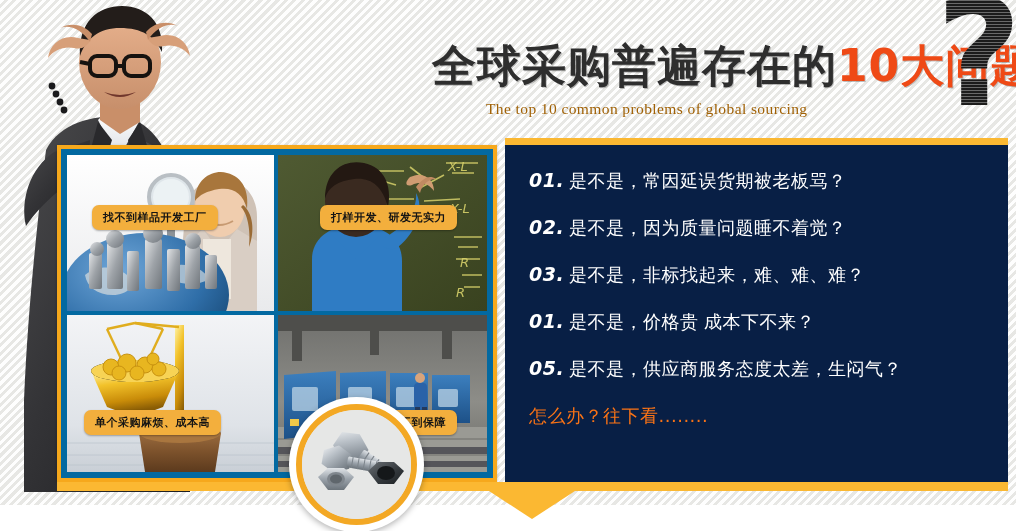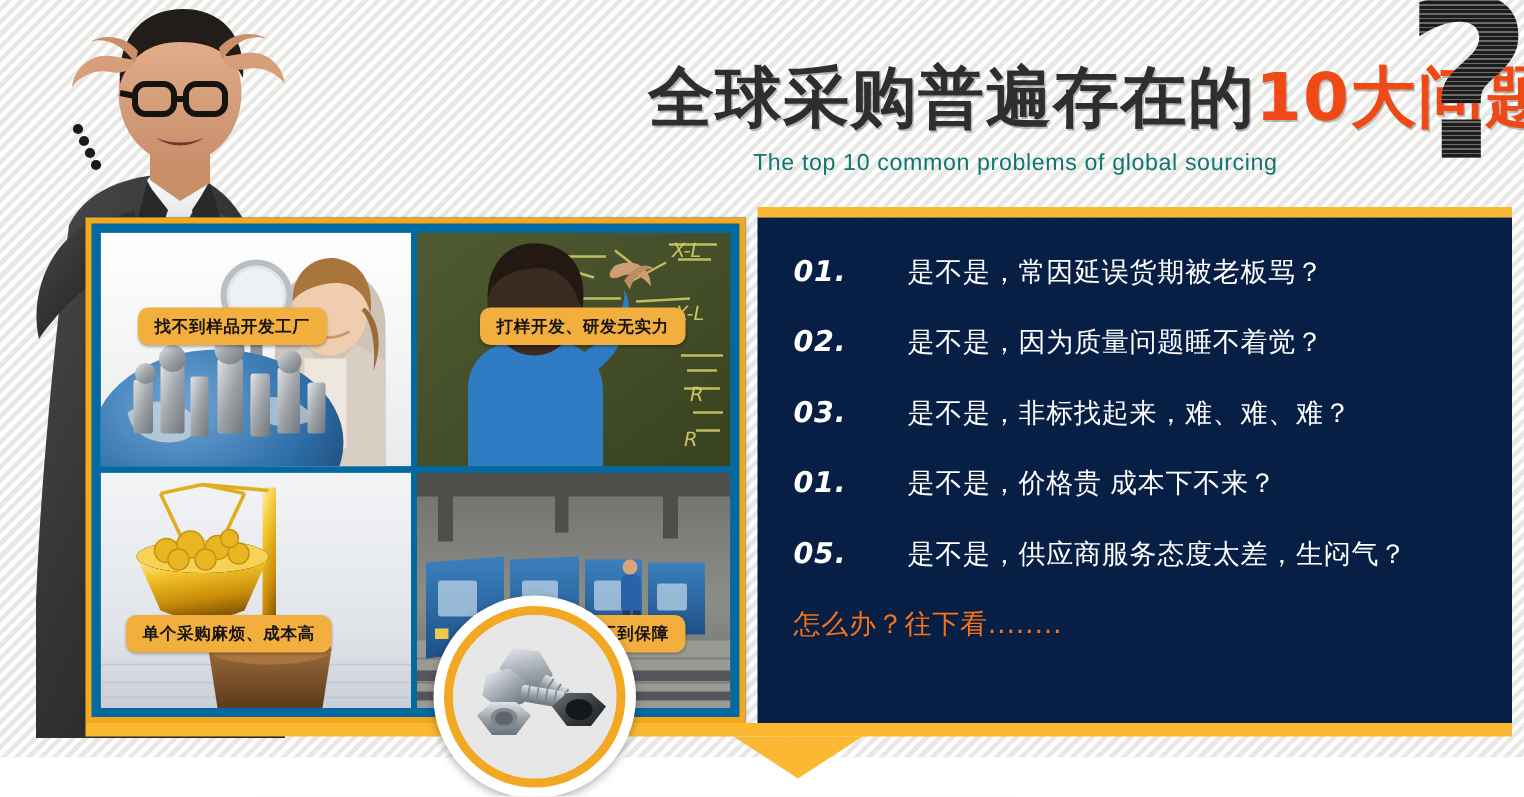--- a/index.html
+++ b/index.html
@@ -23,23 +23,23 @@
   
   .headline-wrap{position:absolute;left:432px;top:44px;width:560px;height:92px;}
   .headline{
     font-size:44px;font-weight:bold;line-height:1;letter-spacing:1px;
     color:#2e2e2e;white-space:nowrap;
     font-family:"DejaVu Sans","Liberation Sans",sans-serif;
     text-shadow:1px 1px 0 rgba(0,0,0,.25);
   }
   .headline .accent{color:#ef4a16;}
   .subhead{
-    position:absolute;left:70px;top:56px;
-    font-size:15.5px;color:#0f766e;letter-spacing:.4px;white-space:nowrap;
-    font-family:Liberation Sans, sans-serif;
+    position:absolute;left:54px;top:56px;
+    font-size:15.5px;color:#a16207;letter-spacing:.4px;white-space:nowrap;
+    font-family:Liberation Serif, serif;
   }
   
   .qmark{
     position:absolute;left:942px;top:10px;width:76px;height:112px;
   }
   .qmark .glyph{
     position:absolute;left:-6px;top:-30px;
     font-size:148px;line-height:1;font-weight:bold;
     font-family:"DejaVu Sans","Liberation Sans",sans-serif;
     background:repeating-linear-gradient(to bottom,#1c1c1c 0px,#1c1c1c 2px,#6a6a6a 2px,#6a6a6a 3px);
@@ -105,21 +105,21 @@
   }
   .navy-topbar{position:absolute;left:505px;top:138px;width:503px;height:7px;background:#fbb832;}
   .navy-botbar{position:absolute;left:57px;top:482px;width:951px;height:9px;background:#fbb832;}
   .arrow-down{
     position:absolute;left:489px;top:491px;width:0;height:0;
     border-left:43px solid transparent;border-right:43px solid transparent;
     border-top:28px solid #fbb832;
   }
 
   .q-list{position:absolute;left:24px;top:24px;right:14px;}
-  .q-row{display:flex;align-items:baseline;margin-bottom:23px;gap:36px;}
+  .q-row{display:flex;align-items:baseline;margin-bottom:23px;}
   .q-num{
     font-size:19px;font-weight:bold;font-style:italic;color:#ffffff;
     min-width:40px;letter-spacing:.5px;
     font-family:"DejaVu Sans","Liberation Sans",sans-serif;
   }
   .q-text{
     font-size:18px;color:#ffffff;letter-spacing:.5px;white-space:nowrap;
     font-family:Liberation Sans, sans-serif;
   }
   .q-footer{

